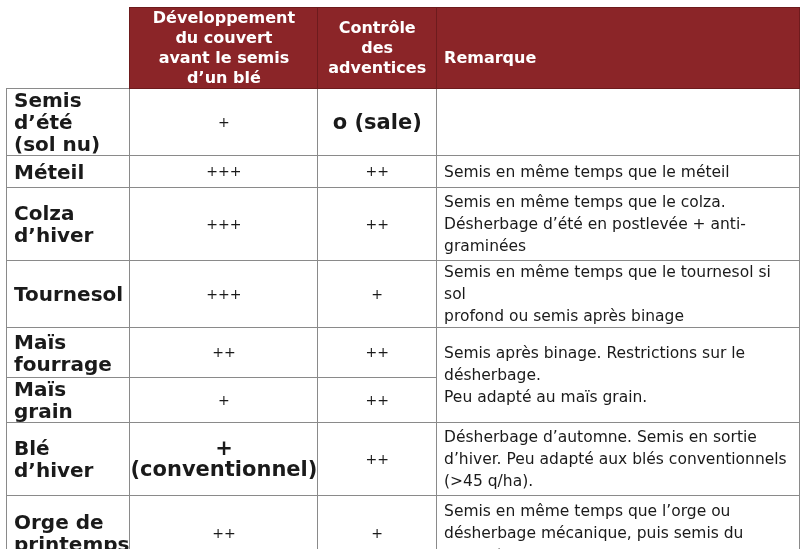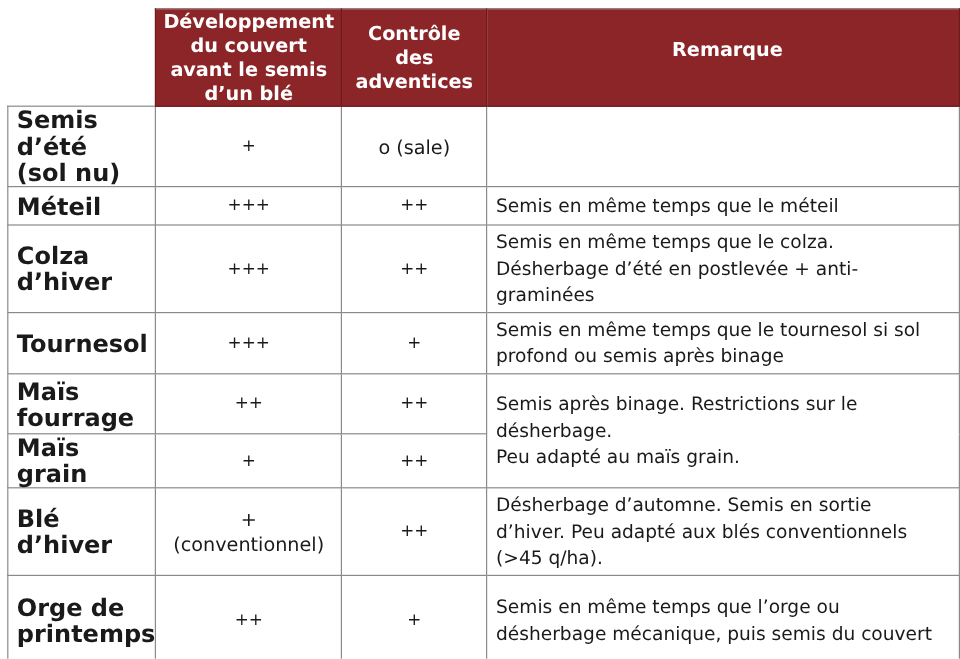--- a/index.html
+++ b/index.html
@@ -8,21 +8,21 @@
     table { position: absolute; left: 6px; top: 7px; border-collapse: collapse;
             table-layout: fixed; }
     td, th { border: 1px solid #8a8a8a; padding: 0; vertical-align: middle; }
     th.hdr { background: #8b2528; color: #ffffff; font-weight: bold; font-size: 16px;
              line-height: 20px; text-align: center; border-color: #6d1b1d; }
     th.hdr.left { text-align: left; padding-left: 7px; }
     th.blank { border: none; background: #ffffff; }
     td.rowlab { font-weight: bold; font-size: 20px; line-height: 22px; padding-left: 7px;
                 text-align: left; }
     td.val { text-align: center; font-size: 14px; line-height: 21px; }
-    td.val.txt { font-size: 16px; }
+    td.val.txt { font-size: 21px; font-weight: bold; }
     td.rem { font-size: 15.5px; line-height: 22px; padding-left: 7px; padding-right: 4px; text-align: left; }
   </style>
 </head>
 <body>
 
 <table>
   <colgroup>
     <col style="width:114px">
     <col style="width:155px">
     <col style="width:122px">
@@ -35,21 +35,21 @@
       <div>Développement</div>
       <div>du couvert</div>
       <div>avant le semis</div>
       <div>d’un blé</div>
     </th>
     <th class="hdr">
       <div>Contrôle</div>
       <div>des</div>
       <div>adventices</div>
     </th>
-    <th class="hdr left" style="vertical-align:top; padding-top:24px;text-align:center;">
+    <th class="hdr left" style="vertical-align:top; padding-top:40px;">
       <span>Remarque</span>
     </th>
   </tr>
 
   <tr style="height:50px">
     <td class="rowlab">
       <div>Semis d’été</div>
       <div>(sol nu)</div>
     </td>
     <td class="val">+</td>

